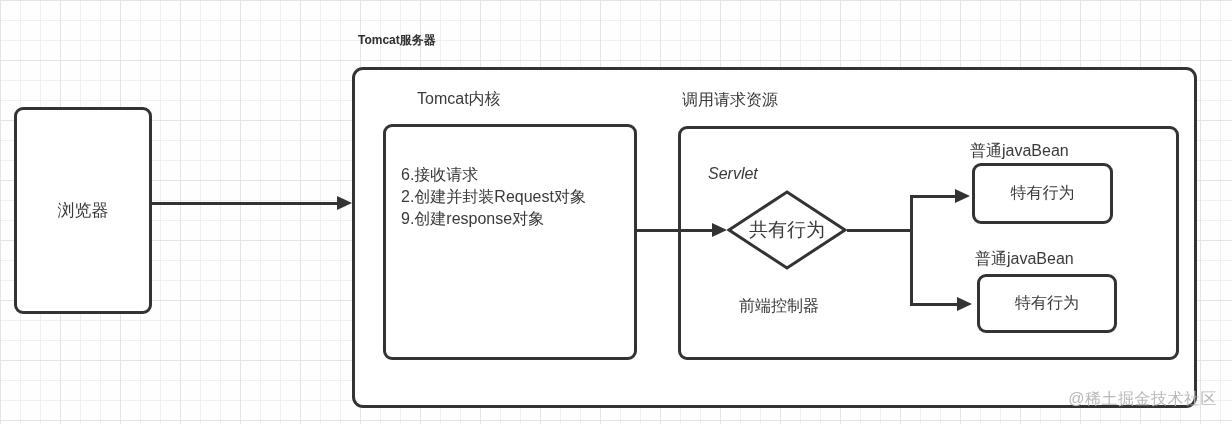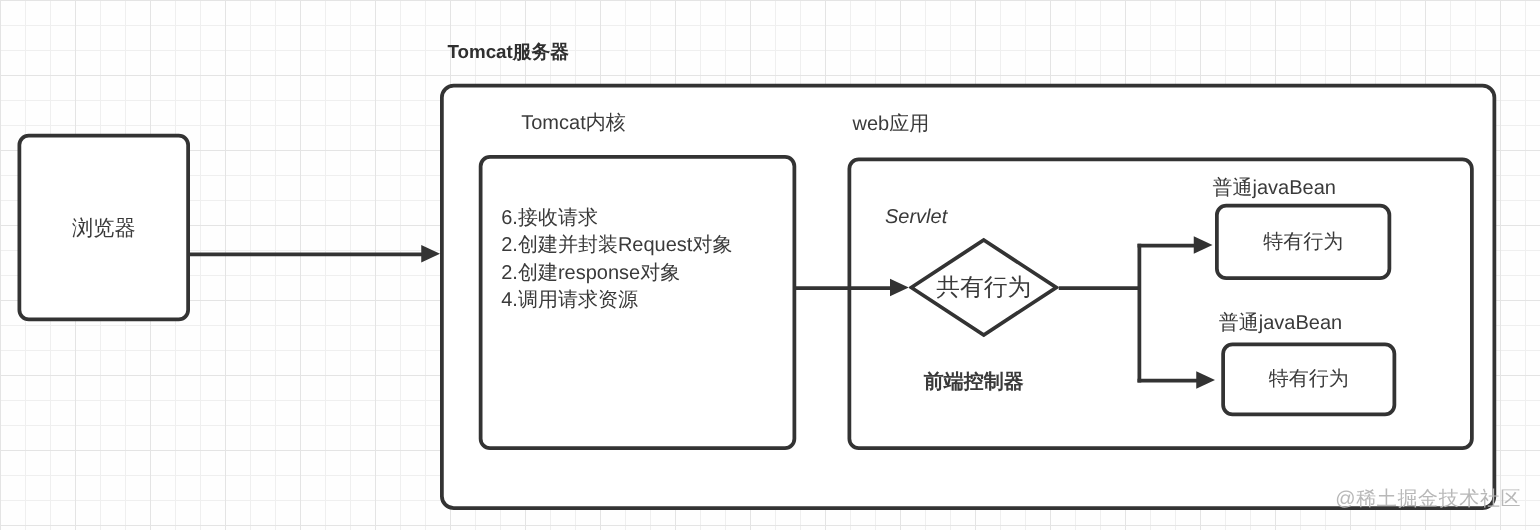--- a/index.html
+++ b/index.html
@@ -32,21 +32,21 @@
     align-items: center;
     justify-content: center;
   }
   .label {
     position: absolute;
     white-space: nowrap;
     font-size: 16px;
     line-height: 1.2;
   }
   .title {
-    font-size: 15px;
+    font-size: 12px;
     font-weight: 700;
     color: #2f2f2f;
   }
   .h-line, .v-line {
     position: absolute;
     background: #333333;
   }
   .h-line { height: 3px; }
   .v-line { width: 3px; }
   .arrow-head-right {
@@ -89,40 +89,39 @@
     font-size: 16px;
     color: #b8b8b8;
     letter-spacing: 0.5px;
   }
 </style>
 </head>
 <body>
 
 <div class="canvas">
 
-  <div class="node" style="left:14px; top:107px; width:138px; height:150px; font-size:17px;">
+  <div class="node" style="left:14px; top:107px; width:138px; height:207px; font-size:17px;">
     <span>浏览器</span>
   </div>
 
   <div class="label title" style="left:358px; top:33px;">Tomcat服务器</div>
   <div class="node" style="left:352px; top:67px; width:845px; height:341px; border-radius:11px;"></div>
 
   <div class="label" style="left:390px; top:89px;margin-left:27px;">Tomcat内核</div>
   <div class="node" style="left:383px; top:124px; width:254px; height:236px;"></div>
   <div class="steps">
     <div>6.接收请求</div>
     <div>2.创建并封装Request对象</div>
-    <div>2.创建response对象</div>
-    <div>4.调用请求资源</div>
+    <div>9.创建response对象</div>
   </div>
 
-  <div class="label" style="left:682px; top:90px;">web应用</div>
+  <div class="label" style="left:682px; top:90px;">调用请求资源</div>
   <div class="node" style="left:678px; top:126px; width:501px; height:234px;"></div>
   <div class="label" style="left:708px; top:164px;font-style:italic;">Servlet</div>
-  <div class="label" style="left:739px; top:296px;font-weight:bold;">前端控制器</div>
+  <div class="label" style="left:739px; top:296px;">前端控制器</div>
 
   <div class="label" style="left:970px; top:141px;">普通javaBean</div>
   <div class="node" style="left:972px; top:163px; width:141px; height:61px; font-size:16px;">
     <span>特有行为</span>
   </div>
 
   <div class="label" style="left:975px; top:249px;">普通javaBean</div>
   <div class="node" style="left:977px; top:274px; width:140px; height:59px; font-size:16px;">
     <span>特有行为</span>
   </div>

